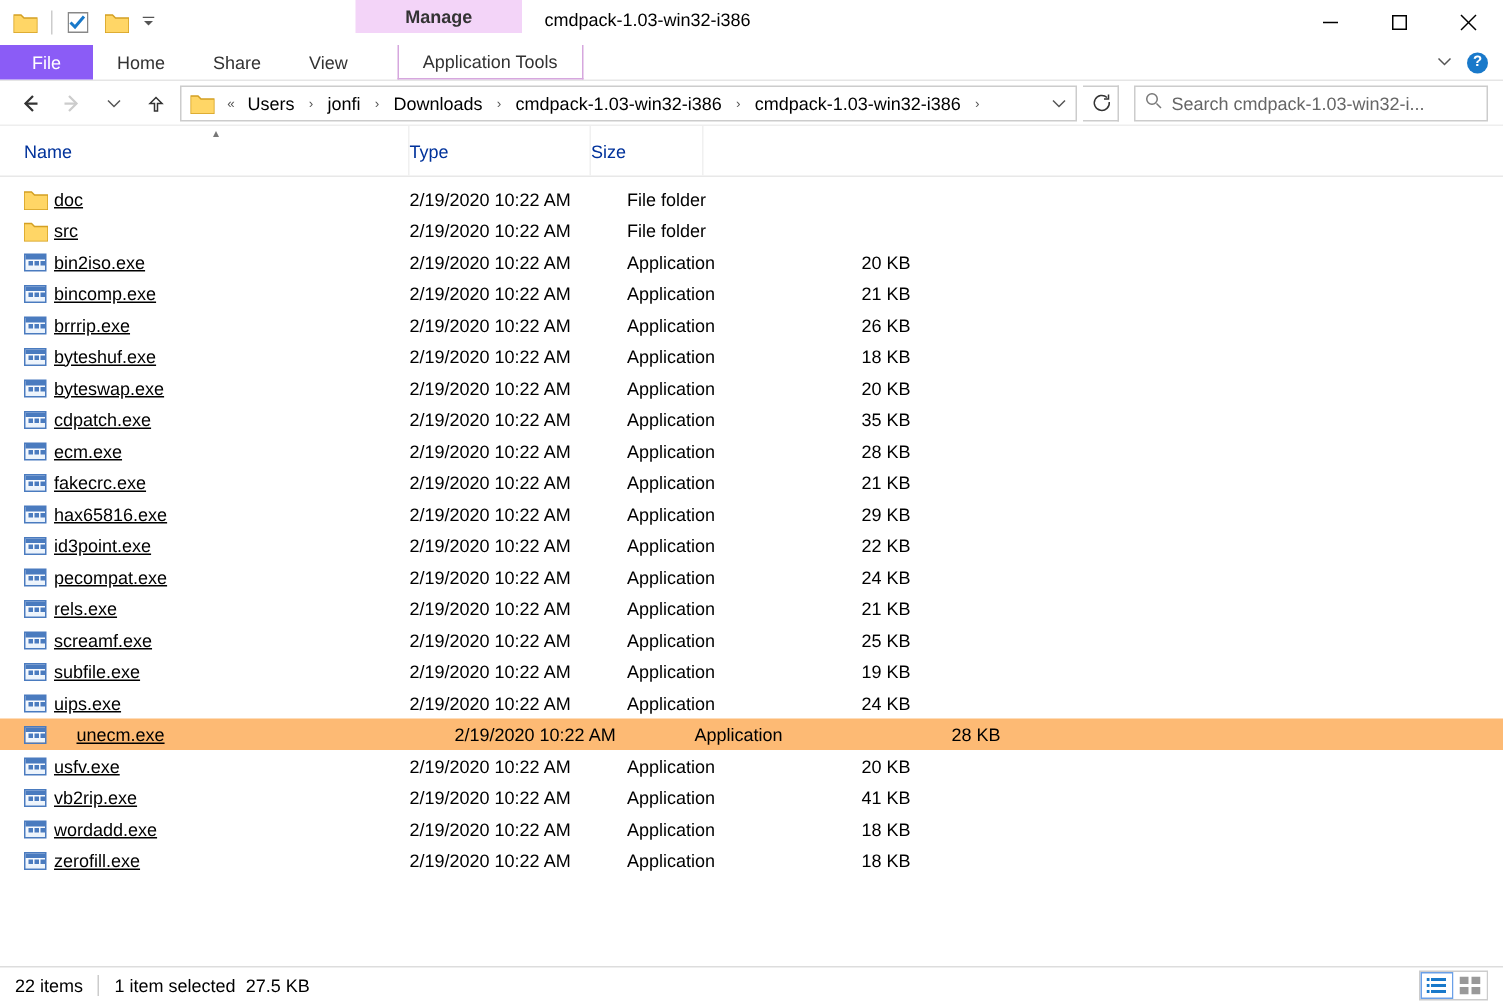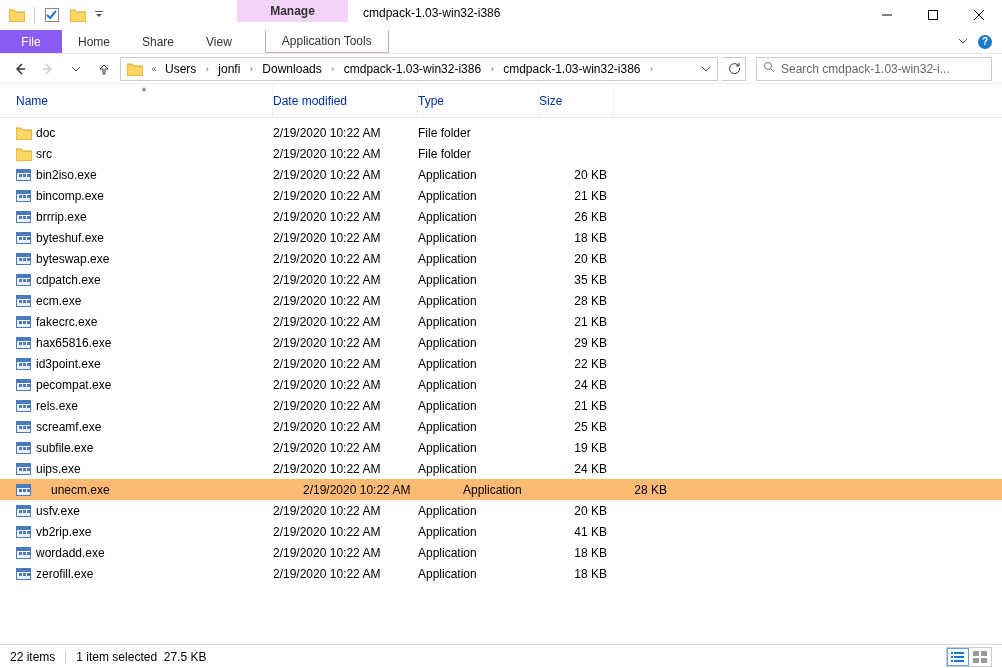--- a/index.html
+++ b/index.html
@@ -48,21 +48,21 @@
   .col-date { width: 145px; }
   .col-type { width: 121px; }
   .col-size { width: 75px; justify-content:flex-start; }
   .sort-caret { position:absolute; top:0; left:50%; transform:translateX(-50%); font-size:8px; color:#777; }
 
   
   .rows { padding-top: 4px; }
   .row { height:21px; display:flex; align-items:center; padding-left:16px; font-size:12px; }
   .row.selected { background:#fdba74;gap:15px; }
   .row .icon-cell { width:20px; display:flex; align-items:center; }
-  .row .name-cell { width:237px; }
+  .row .name-cell { width:237px;text-decoration:underline; }
   .row .date-cell { width:145px; color:#000; }
   .row .type-cell { width:121px; color:#000; }
   .row .size-cell { width:68px; text-align:right; }
 
   .folder-icon-sm { width:16px; height:14px; }
   .exe-icon { width:15px; height:12px; border:1px solid #4a7bbf; background:linear-gradient(#fff,#eaf2fb); position:relative; }
   .exe-icon::before { content:""; position:absolute; top:0; left:0; width:100%; height:3px; background:#4a7bbf; }
   .exe-icon::after { content:""; position:absolute; top:4px; left:2px; width:3px; height:3px; background:#4a7bbf; box-shadow: 4px 0 #4a7bbf, 8px 0 #4a7bbf; }
 
   
@@ -206,21 +206,20 @@
     </span>
     <span>Search cmdpack-1.03-win32-i...</span>
   </div>
 </div>
 
 <div class="col-headers">
   <div class="col col-name">
     <span>Name</span>
     <span class="sort-caret">▴</span>
   </div>
-  <div class="col col-date">Date modified</div>
   <div class="col col-type">Type</div>
   <div class="col col-size">Size</div>
 </div>
 
 <div class="rows" id="rows-container">
     <div class="row">
       <span class="icon-cell">
         <svg class="folder-icon-sm" viewBox="0 0 16 14">
           <path d="M0 2 h5 l2 2 h9 v10 h-16 z" fill="#ffd666" stroke="#d4a023"></path>
         </svg>

